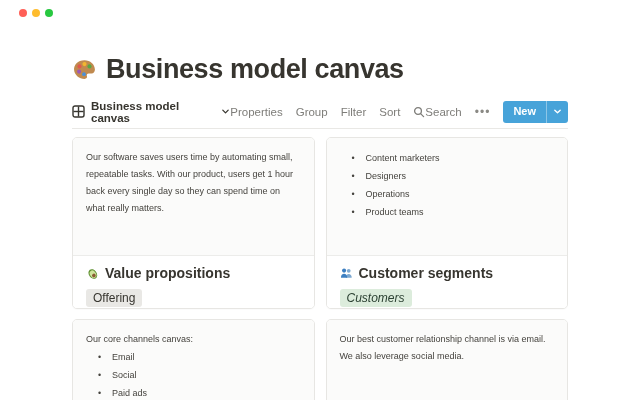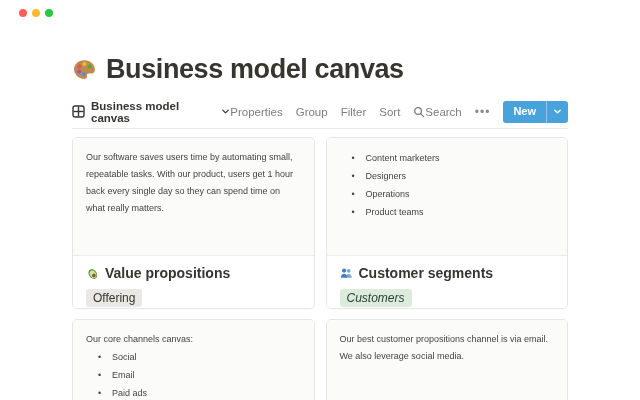--- a/index.html
+++ b/index.html
@@ -165,26 +165,26 @@
           </span>
           <span class="card-title">Customer segments</span>
         </div>
         <span class="tag" style="background-color: rgb(220, 236, 220); color: rgb(43, 64, 50); font-style: italic;">Customers</span>
       </div>
     </div>
 
     <div class="card">
       <div class="card-body">
         <div class="p">Our core channels canvas:</div>
+        <div class="li">Email</div>
         <div class="li">Social</div>
-        <div class="li">Email</div>
         <div class="li">Paid ads</div>
       </div>
     </div>
 
     <div class="card">
       <div class="card-body">
-        <div class="p">Our best customer propositions channel is via email. We also leverage social media.</div>
+        <div class="p">Our best customer relationship channel is via email. We also leverage social media.</div>
       </div>
     </div>
 
   </div>
 </div>
 
 </body></html>

